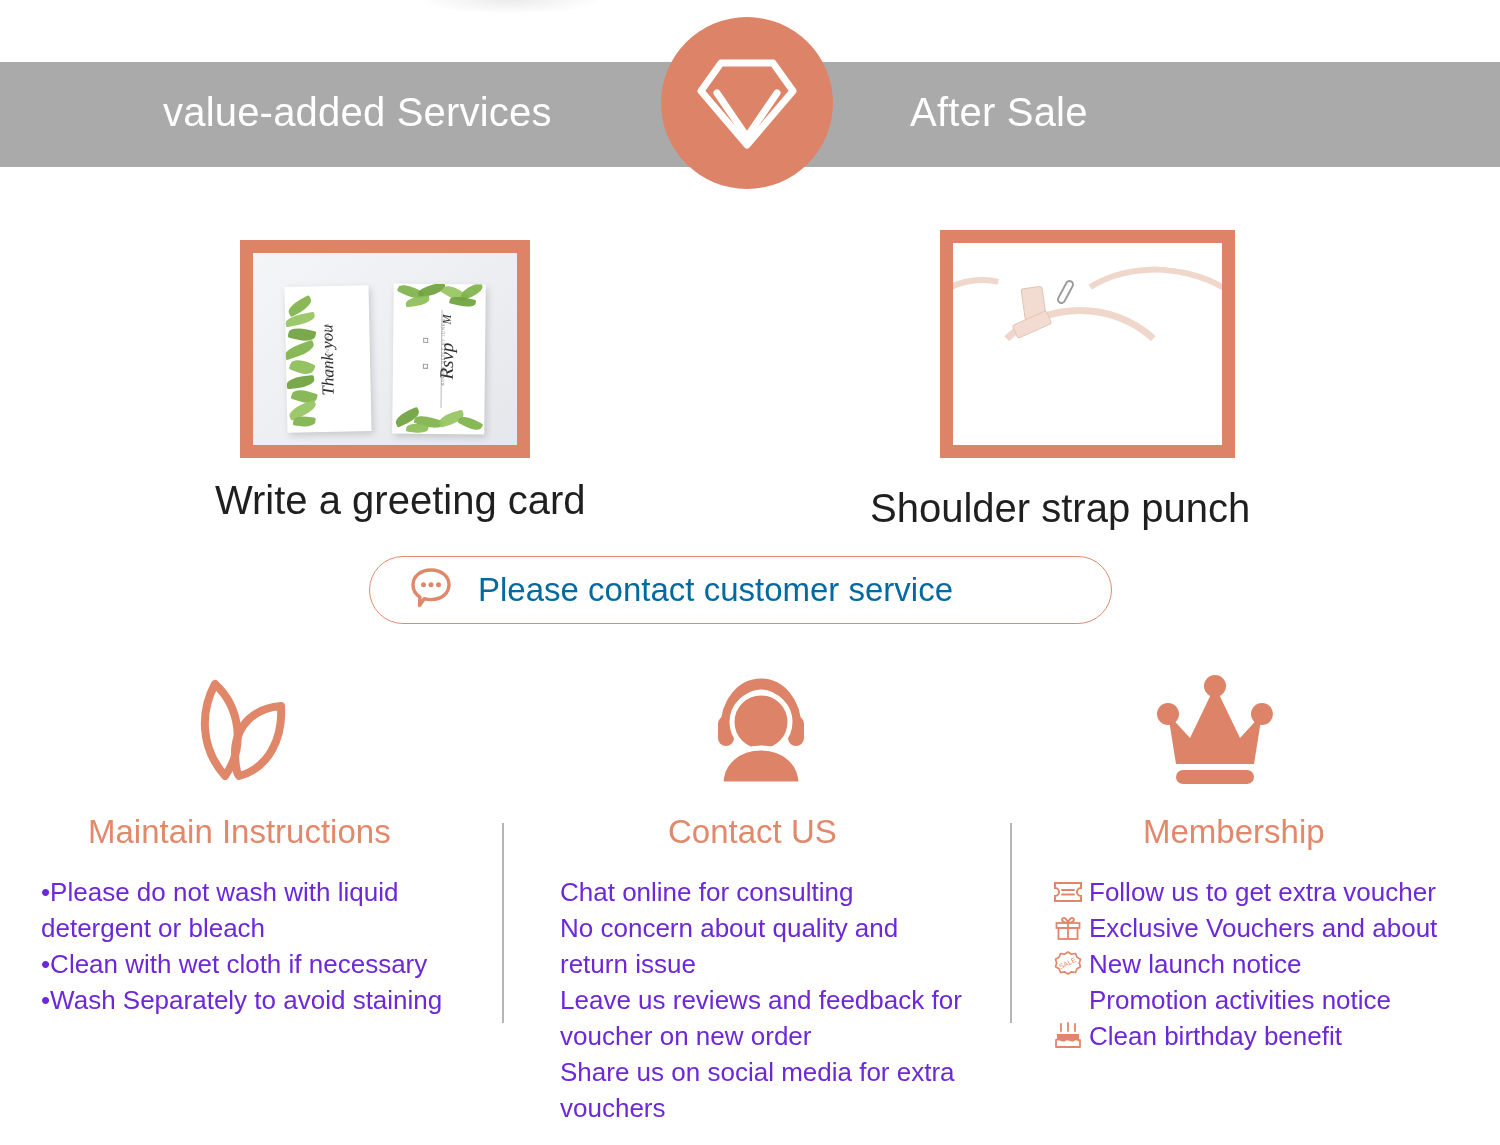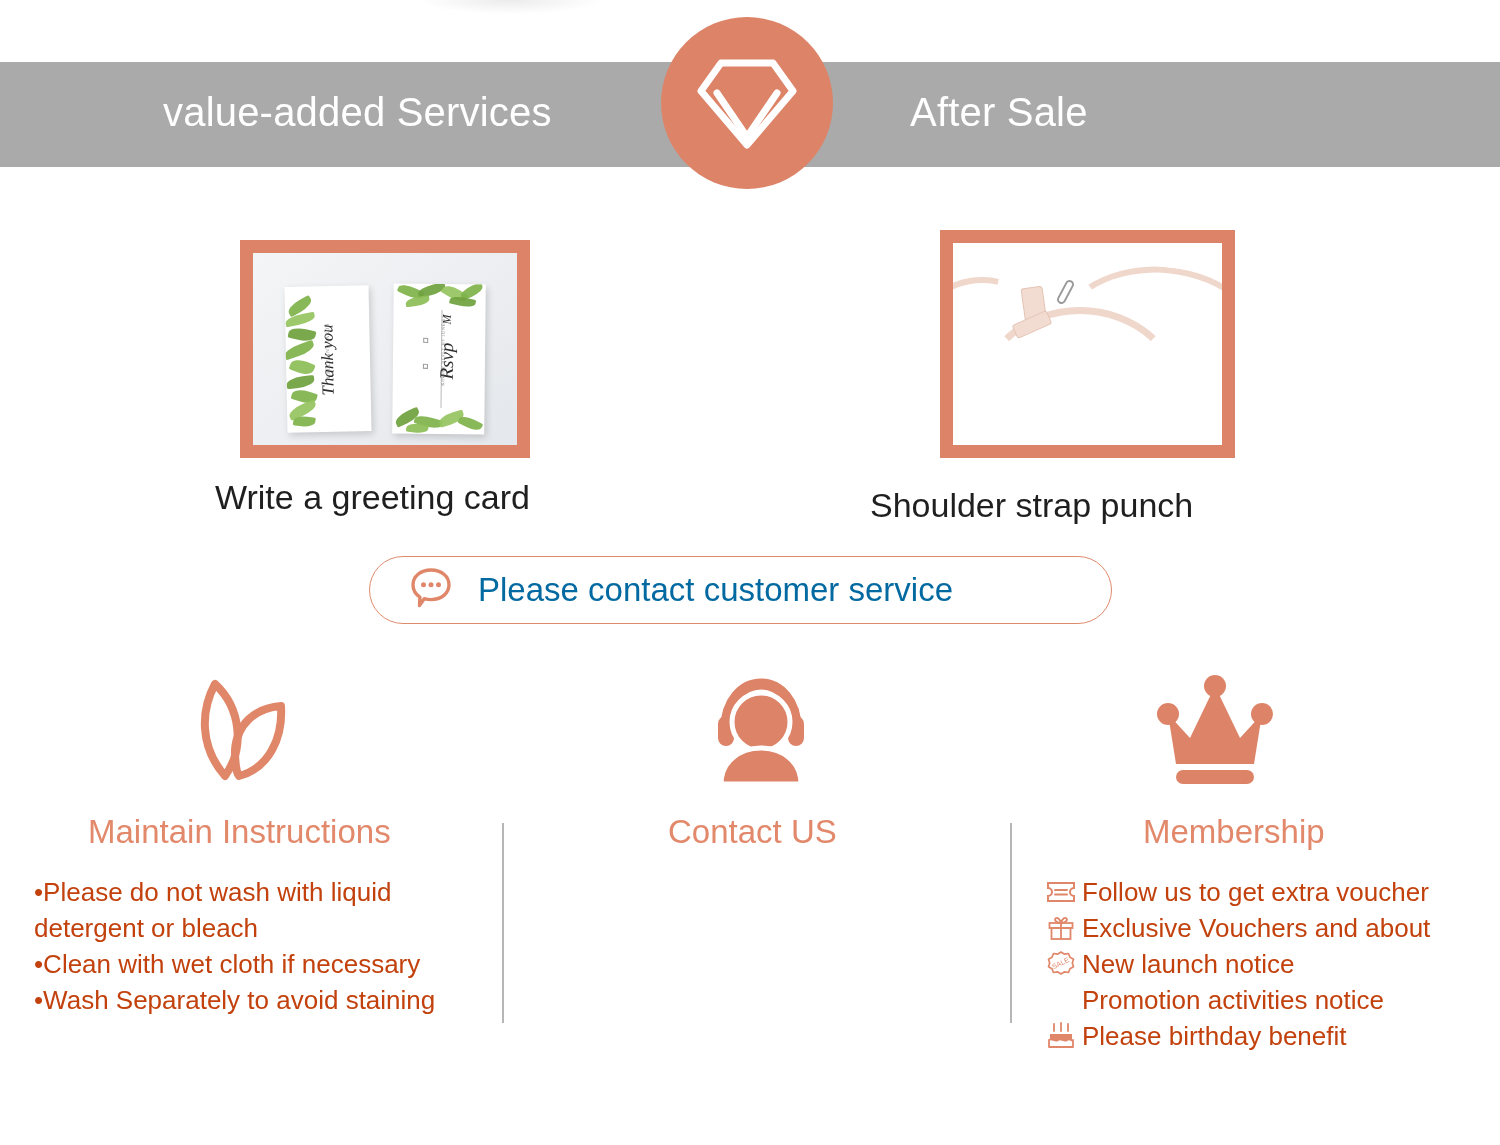--- a/index.html
+++ b/index.html
@@ -154,21 +154,21 @@
     position:absolute;
     width: 9px; height: 26px;
     border: 2px solid #9a9a9a;
     border-radius: 5px;
     transform: rotate(28deg);
   }
 
   
   .caption {
     position: absolute;
-    font-size: 34px;
+    font-size: 40px;
     color: #1f1f1f;
     white-space: nowrap;
   }
   .caption.card  { left: 215px; top: 478px; }
   .caption.strap { left: 870px; top: 486px; }
 
   
   .contact-pill {
     position: absolute;
     left: 369px; top: 556px;
@@ -205,21 +205,22 @@
     position: absolute;
     font-size: 33px;
     color: #e2886b;
     white-space: nowrap;
     text-align: center;
   }
   .col-body {
     position: absolute;
     font-size: 26px;
     line-height: 36px;
-    color: #c2410c;
+    color: #6d28d9;
+    margin-left: 7px;
   }
   .col-body .line { white-space: nowrap; }
 
   
   .icon-leaf   { left: 185px;  top: 676px; width: 120px; height: 110px; }
   .icon-agent  { left: 706px;  top: 672px; width: 110px; height: 112px; }
   .icon-crown  { left: 1152px; top: 672px; width: 126px; height: 112px; }
 
   .title-maintain { left: 88px;  top: 813px; }
   .title-contact  { left: 668px; top: 813px; }
@@ -366,20 +367,29 @@
 
       <rect x="12" y="44" width="16" height="30" rx="8" fill="#dd8468"></rect>
       <rect x="82" y="44" width="16" height="30" rx="8" fill="#dd8468"></rect>
 
       <circle cx="55" cy="50" r="29" fill="#dd8468" stroke="#ffffff" stroke-width="5"></circle>
 
       <path d="M15 112 C15 90 33 76 55 76 C77 76 95 90 95 112 Z" fill="#dd8468" stroke="#ffffff" stroke-width="5"></path>
     </svg>
   </div>
   <div class="col-title title-contact">Contact US</div>
+  <div class="col-body body-contact">
+    <div class="line">Chat online for consulting</div>
+    <div class="line">No concern about quality and</div>
+    <div class="line">return issue</div>
+    <div class="line">Leave us reviews and feedback for</div>
+    <div class="line">voucher on new order</div>
+    <div class="line">Share us on social media for extra</div>
+    <div class="line">vouchers</div>
+  </div>
 
   <div class="col-icon icon-crown">
     <svg width="126" height="112" viewBox="0 0 126 112" aria-hidden="true">
       <circle cx="63" cy="14" r="11" fill="#dd8468"></circle>
       <circle cx="16" cy="42" r="11" fill="#dd8468"></circle>
       <circle cx="110" cy="42" r="11" fill="#dd8468"></circle>
       <path d="M16 42 L38 66 L63 14 L88 66 L110 42 L102 92 L24 92 Z" fill="#dd8468"></path>
       <rect x="24" y="98" width="78" height="14" rx="7" fill="#dd8468"></rect>
     </svg>
   </div>
@@ -433,18 +443,18 @@
       <span class="member-icon">
         <svg width="30" height="28" viewBox="0 0 30 28" aria-hidden="true">
           <line x1="8" y1="2" x2="8" y2="9" stroke="#e0876a" stroke-width="1.8" stroke-linecap="round"></line>
           <line x1="15" y1="1" x2="15" y2="9" stroke="#e0876a" stroke-width="1.8" stroke-linecap="round"></line>
           <line x1="22" y1="2" x2="22" y2="9" stroke="#e0876a" stroke-width="1.8" stroke-linecap="round"></line>
           <path d="M4 12 H26 V18 H4 Z" fill="#e0876a"></path>
           <path d="M3 18 C6 15.5 9 20.5 12 18 C15 15.5 18 20.5 21 18 C24 15.5 27 20.5 27 18
                    L27 25 H3 Z" fill="none" stroke="#e0876a" stroke-width="1.8" stroke-linejoin="round"></path>
         </svg>
       </span>
-      <span class="member-text">Please birthday benefit</span>
+      <span class="member-text">Clean birthday benefit</span>
     </div>
 
   </div>
 
 </div>
 
 </body></html>

